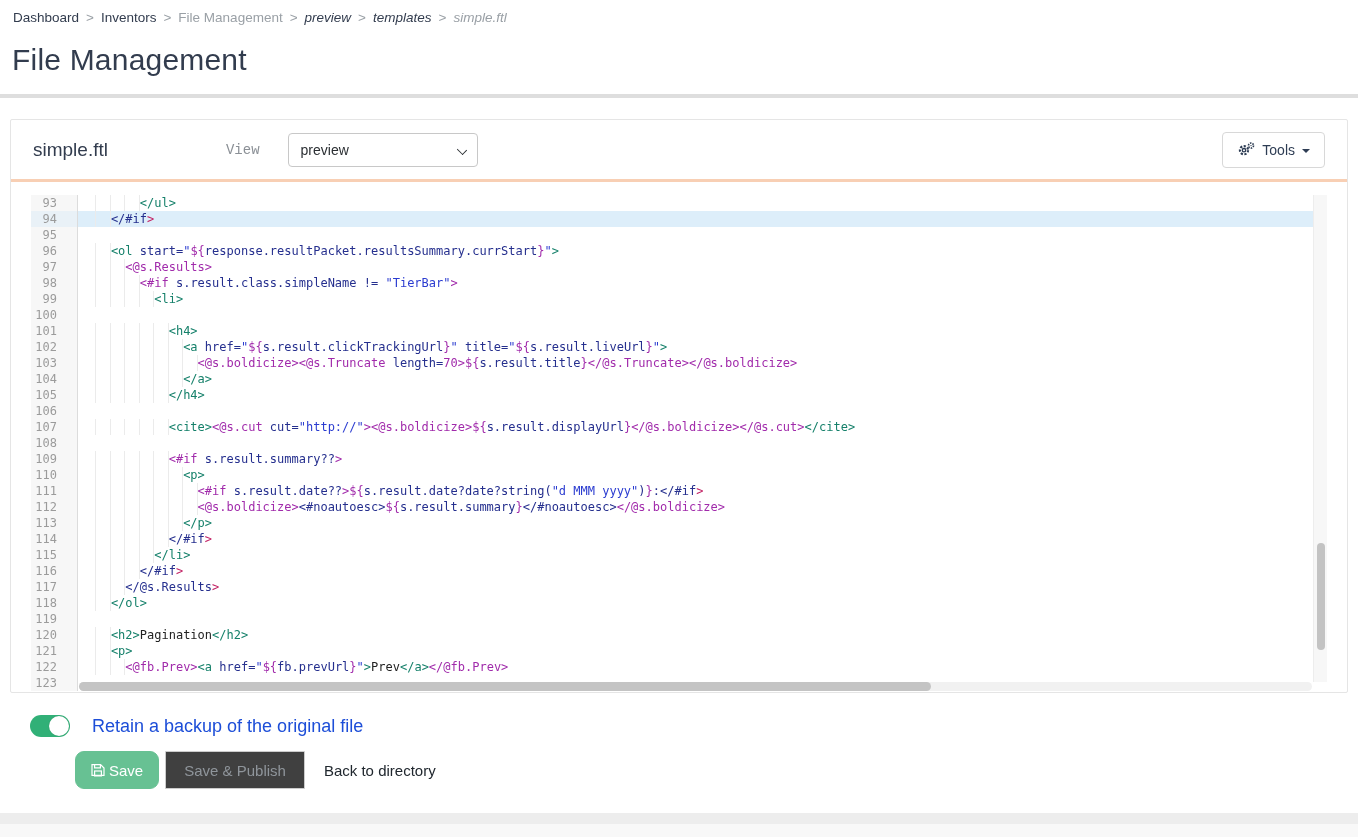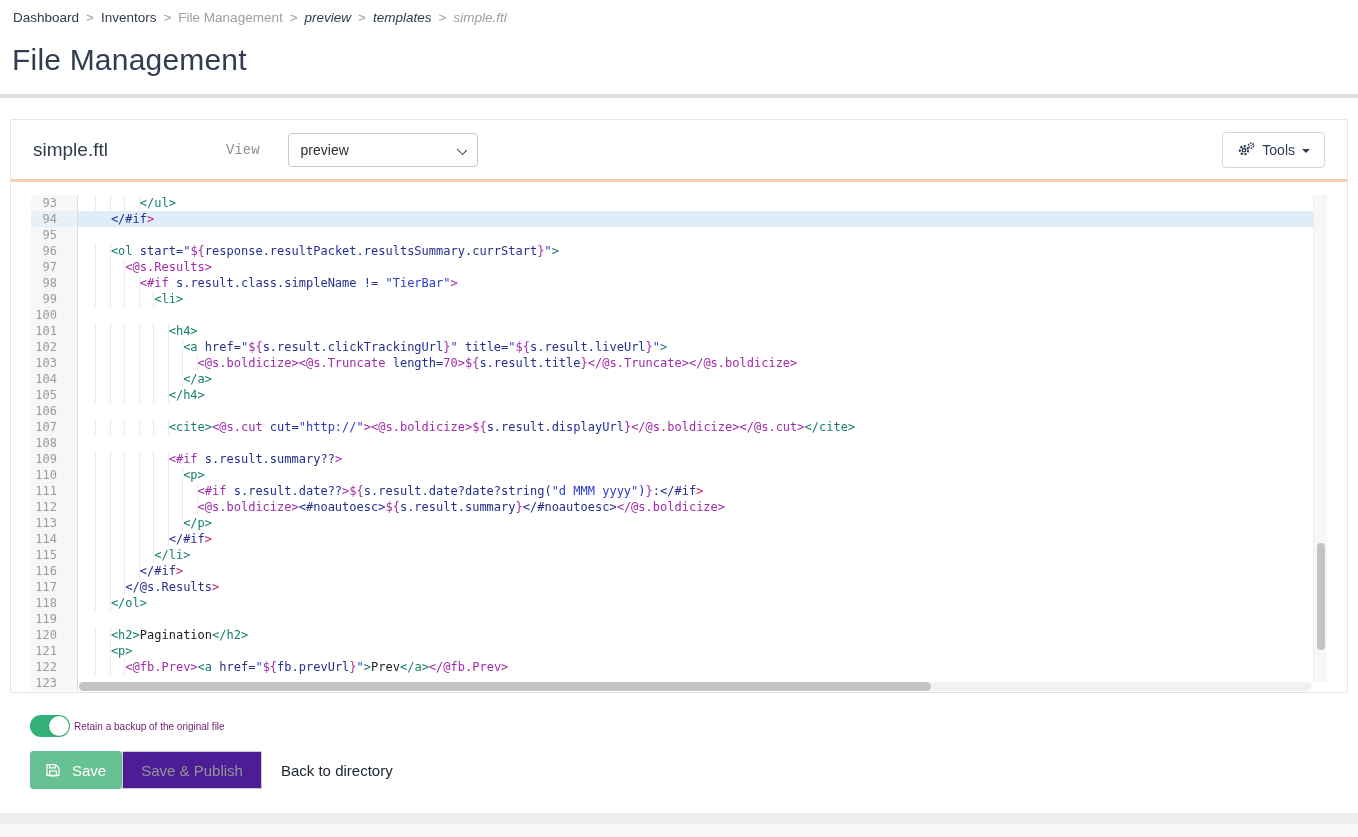--- a/index.html
+++ b/index.html
@@ -59,26 +59,26 @@
   .vtrack { position:absolute; top:0; bottom:10px; right:0; width:14px; background:#f7f7f7; border-left:1px solid #ededed; }
   .vthumb { position:absolute; top:348px; left:3px; width:8px; height:107px; background:#c3c3c3; border-radius:4px; }
   .htrack { position:absolute; left:48px; right:15px; bottom:1px; height:9px; background:#f1f1f1; border-radius:5px; }
   .hthumb { position:absolute; left:0; top:0; height:9px; width:852px; background:#c4c4c4; border-radius:5px; }
   
   .backup-row { display:flex; align-items:center; margin:22px 0 0 30px; }
   .toggle { position:relative; width:40px; height:22px; border-radius:11px;
             background:var(--toggle_green,#31b077); cursor:pointer; flex:none; }
   .toggle .knob { position:absolute; top:1px; right:1px; width:20px; height:20px; border-radius:50%;
                   background:#fff; box-shadow:0 0 1px rgba(0,0,0,.25); }
-  .backup-label { font-size:10px; color:#701a75; margin-left:4px; }
+  .backup-label { font-size:18px; color:#1d4ed8; margin-left:22px; }
   .actions-row { display:flex; align-items:center; margin:14px 0 0 30px; }
-  .btn-save { display:flex; align-items:center; gap:12px; height:38px; padding:0 15px;
+  .btn-save { display:flex; align-items:center; gap:4px; height:38px; padding:0 15px;
               background:var(--save_green,#67c193); border:1px solid var(--save_green,#67c193);
-              border-radius:3px; color:#fff; font-size:15px; font-family:inherit; cursor:pointer; }
-  .btn-publish { height:38px; padding:0 18px; background:#4c1d95; border:1px solid #cccccc;
+              border-radius:9px; color:#fff; font-size:15px; font-family:inherit; cursor:pointer;margin-left:45px; }
+  .btn-publish { height:38px; padding:0 18px; margin-left:6px; background:#404040; border:1px solid #cccccc;
                  border-radius:1px; color:#8f959b; font-size:15px; font-family:inherit; cursor:pointer; }
   .back-link { margin-left:19px; font-size:15px; color:#20272e; text-decoration:none; cursor:pointer; }
   
   .footer { position:absolute; left:0; right:0; top:813px; height:24px; }
   .footer .band1 { height:11px; background:#ededed; }
   .footer .band2 { height:13px; background:#f8f8f8; }
 </style>
 </head>
 <body>
 

